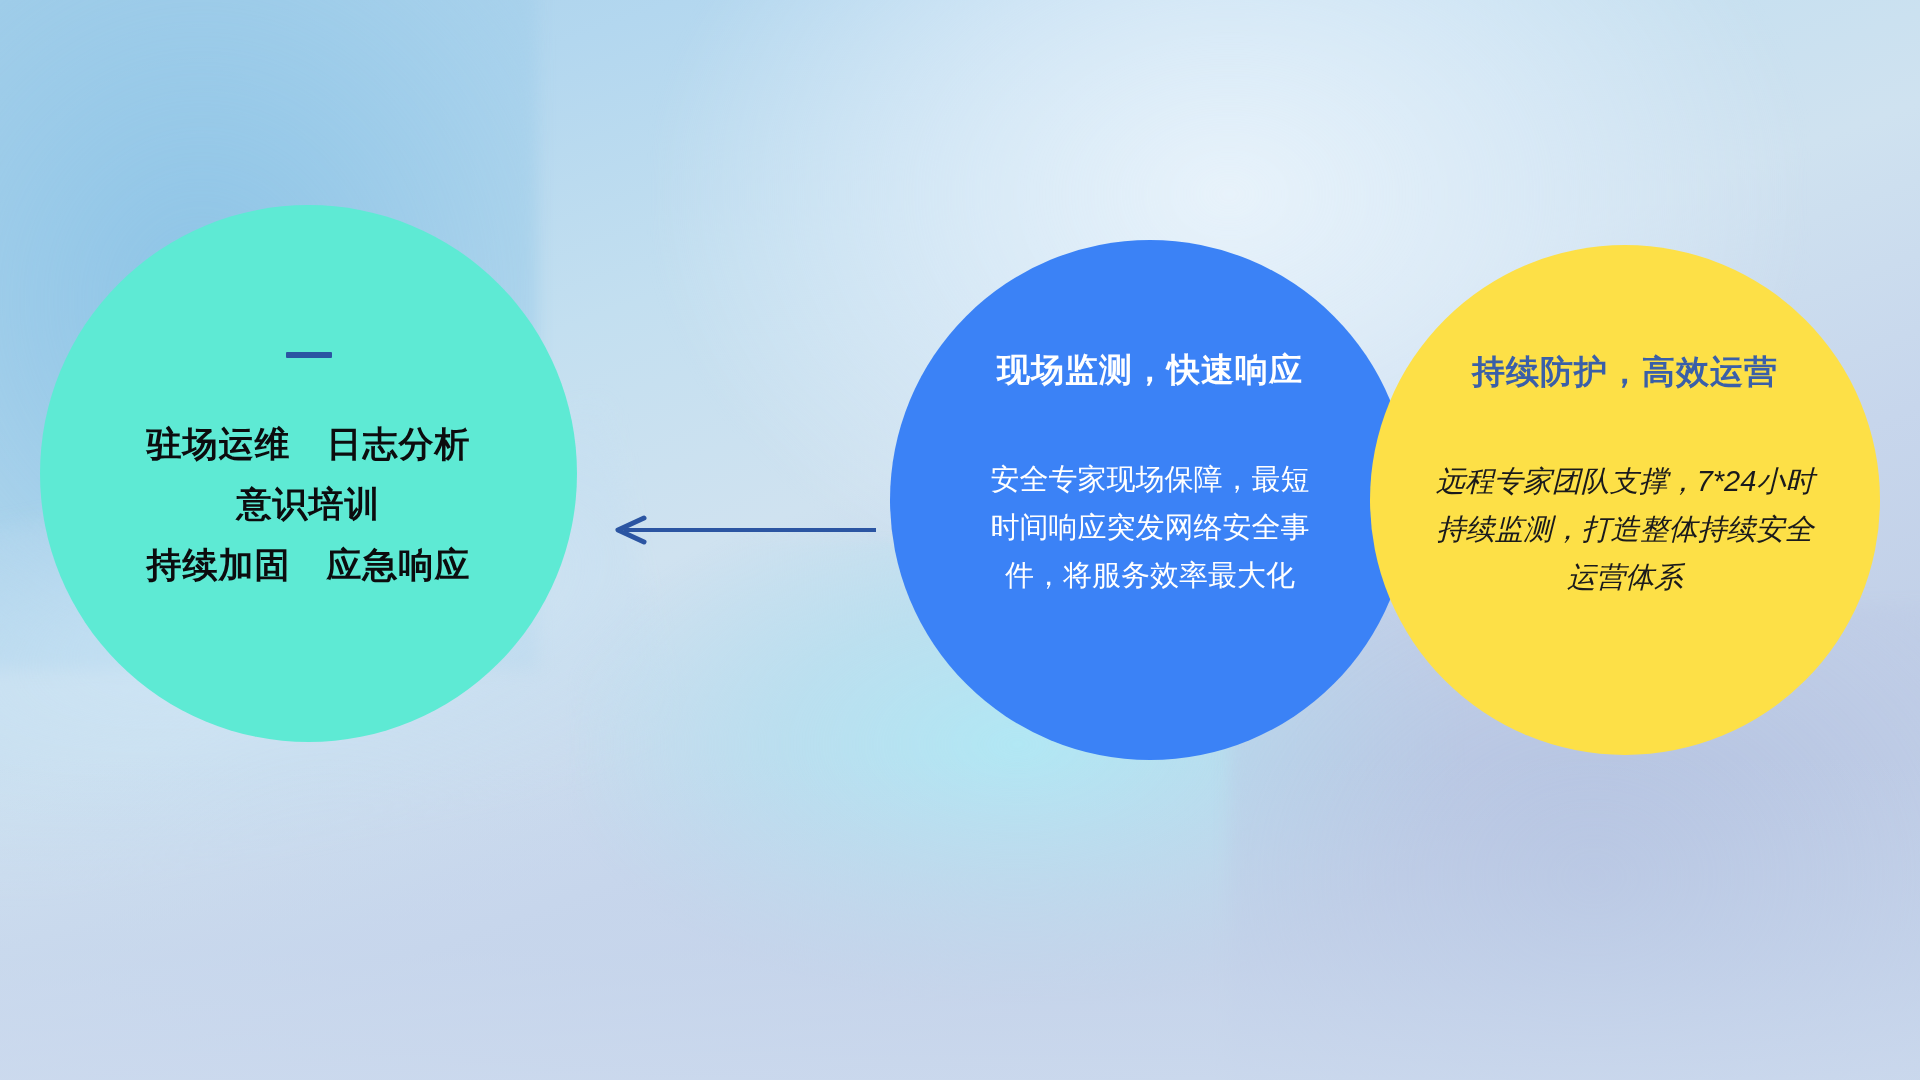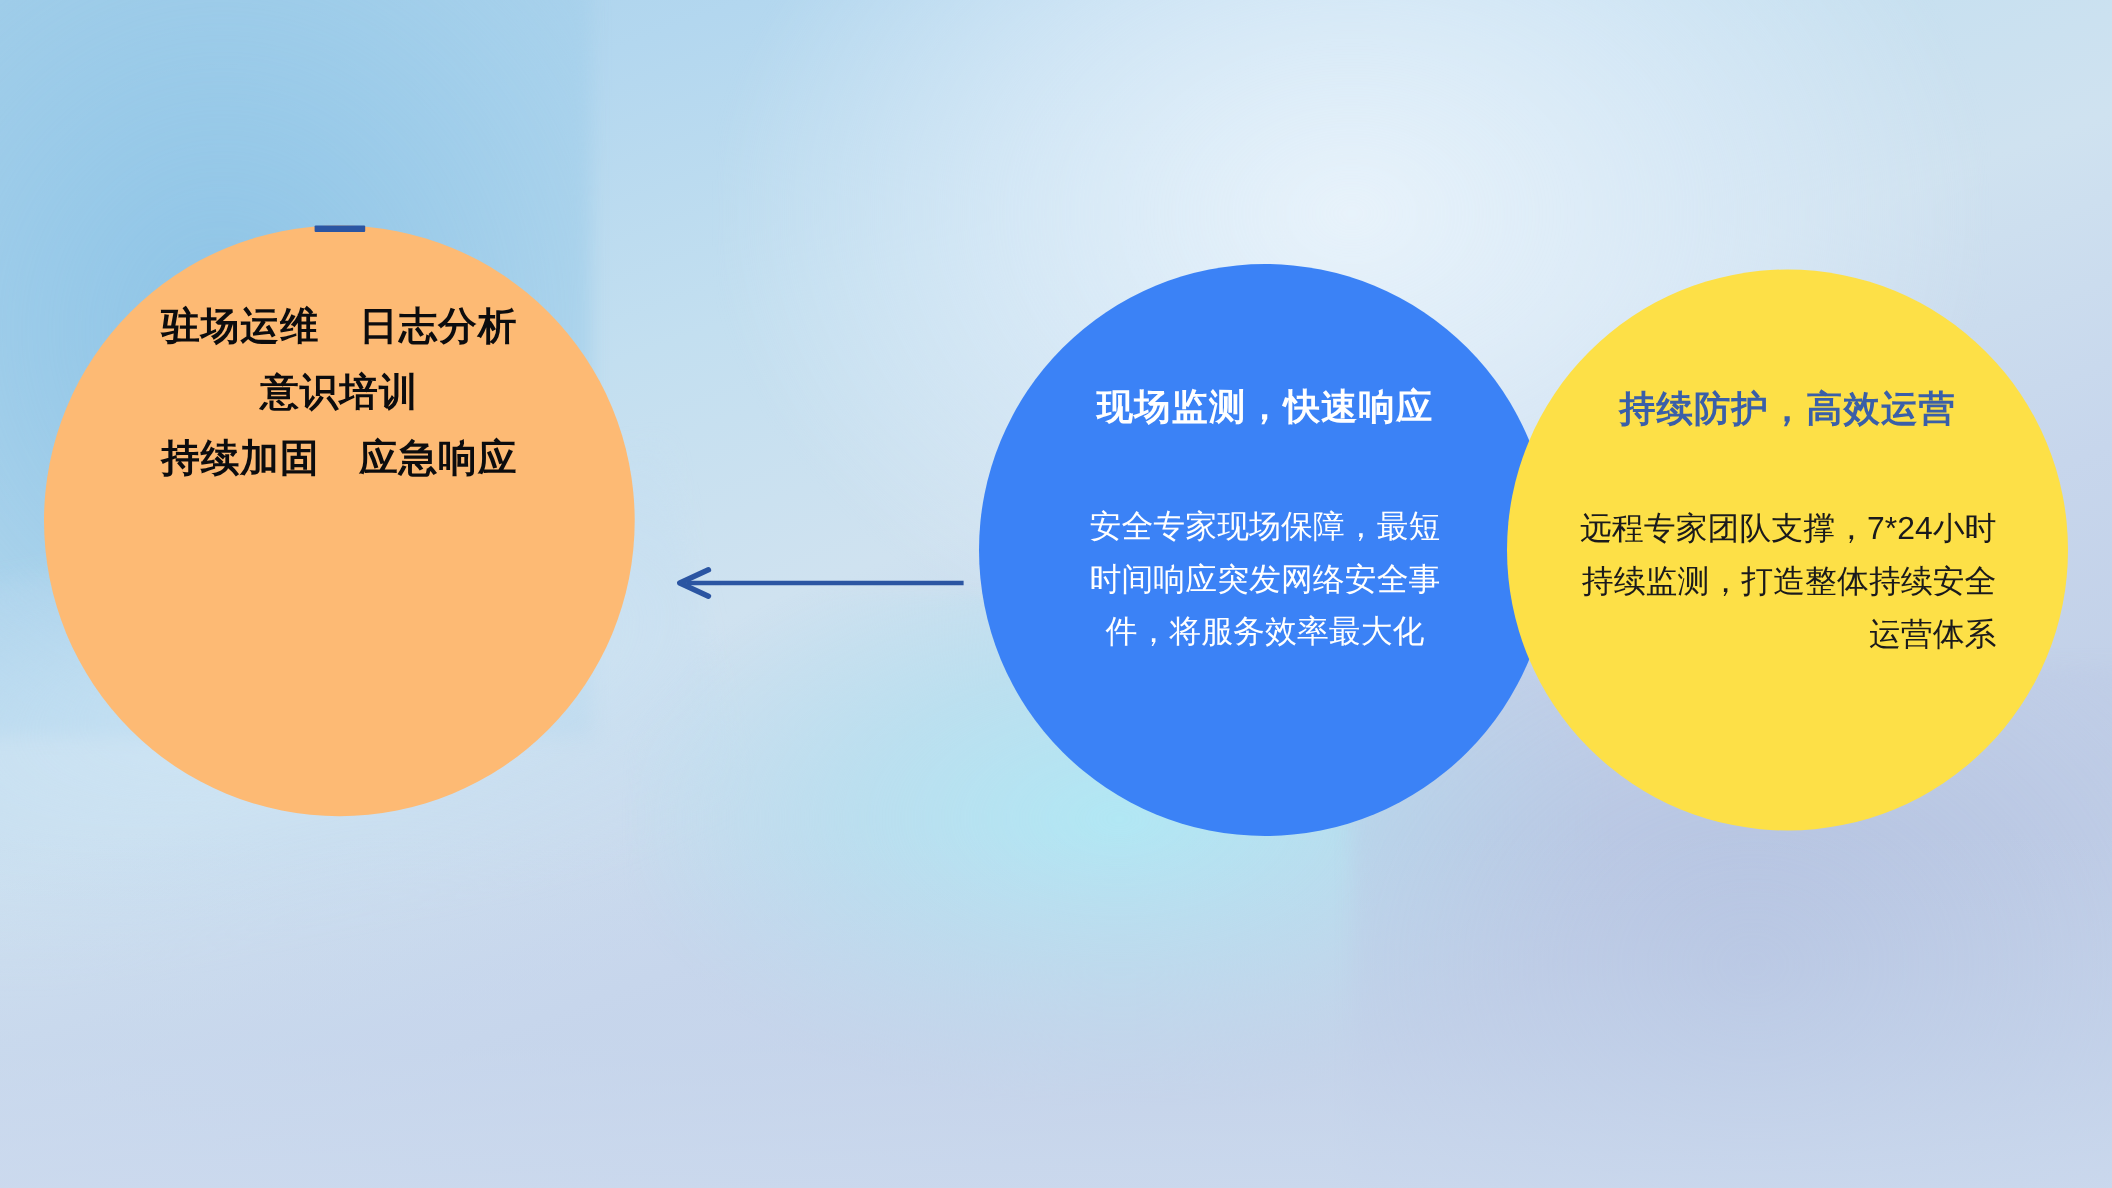--- a/index.html
+++ b/index.html
@@ -76,23 +76,23 @@
 
   
   .arrow { position:absolute; left:600px; top:510px; }
 
   
   .circle { position:absolute; border-radius:50%; }
 
   #circle-left {
     left:40px; top:205px;
     width:537px; height:537px;
-    background:#fdba74;
+    background:#5eead4;
     display:flex; flex-direction:column;
-    align-items:center; justify-content:flex-start;
+    align-items:center; justify-content:center;
   }
   .dash {
     width:46px; height:6px;
     background:#2b55a2;
     margin-bottom:56px;
     border-radius:1px;
   }
   #left-lines {
     text-align:center;
     color:#0c0c0e;
@@ -141,23 +141,24 @@
     color:#3a5fa8;
     font-weight:bold;
     font-size:33px;
     letter-spacing:1px;
     white-space:nowrap;
   }
   #circle-right .c-body {
     color:#1a1a1c;
     font-size:29px;
     line-height:1.66;
-    text-align:right;
+    text-align:center;
     width:380px;
     margin-top:62px;
+    font-style:italic;
   }
 </style>
 </head>
 <body>
 
 <div id="stage">
 
   <div class="bg-base"></div>
   <div class="bg-corner-tl"></div>
   <div class="bg-glow-top"></div>

